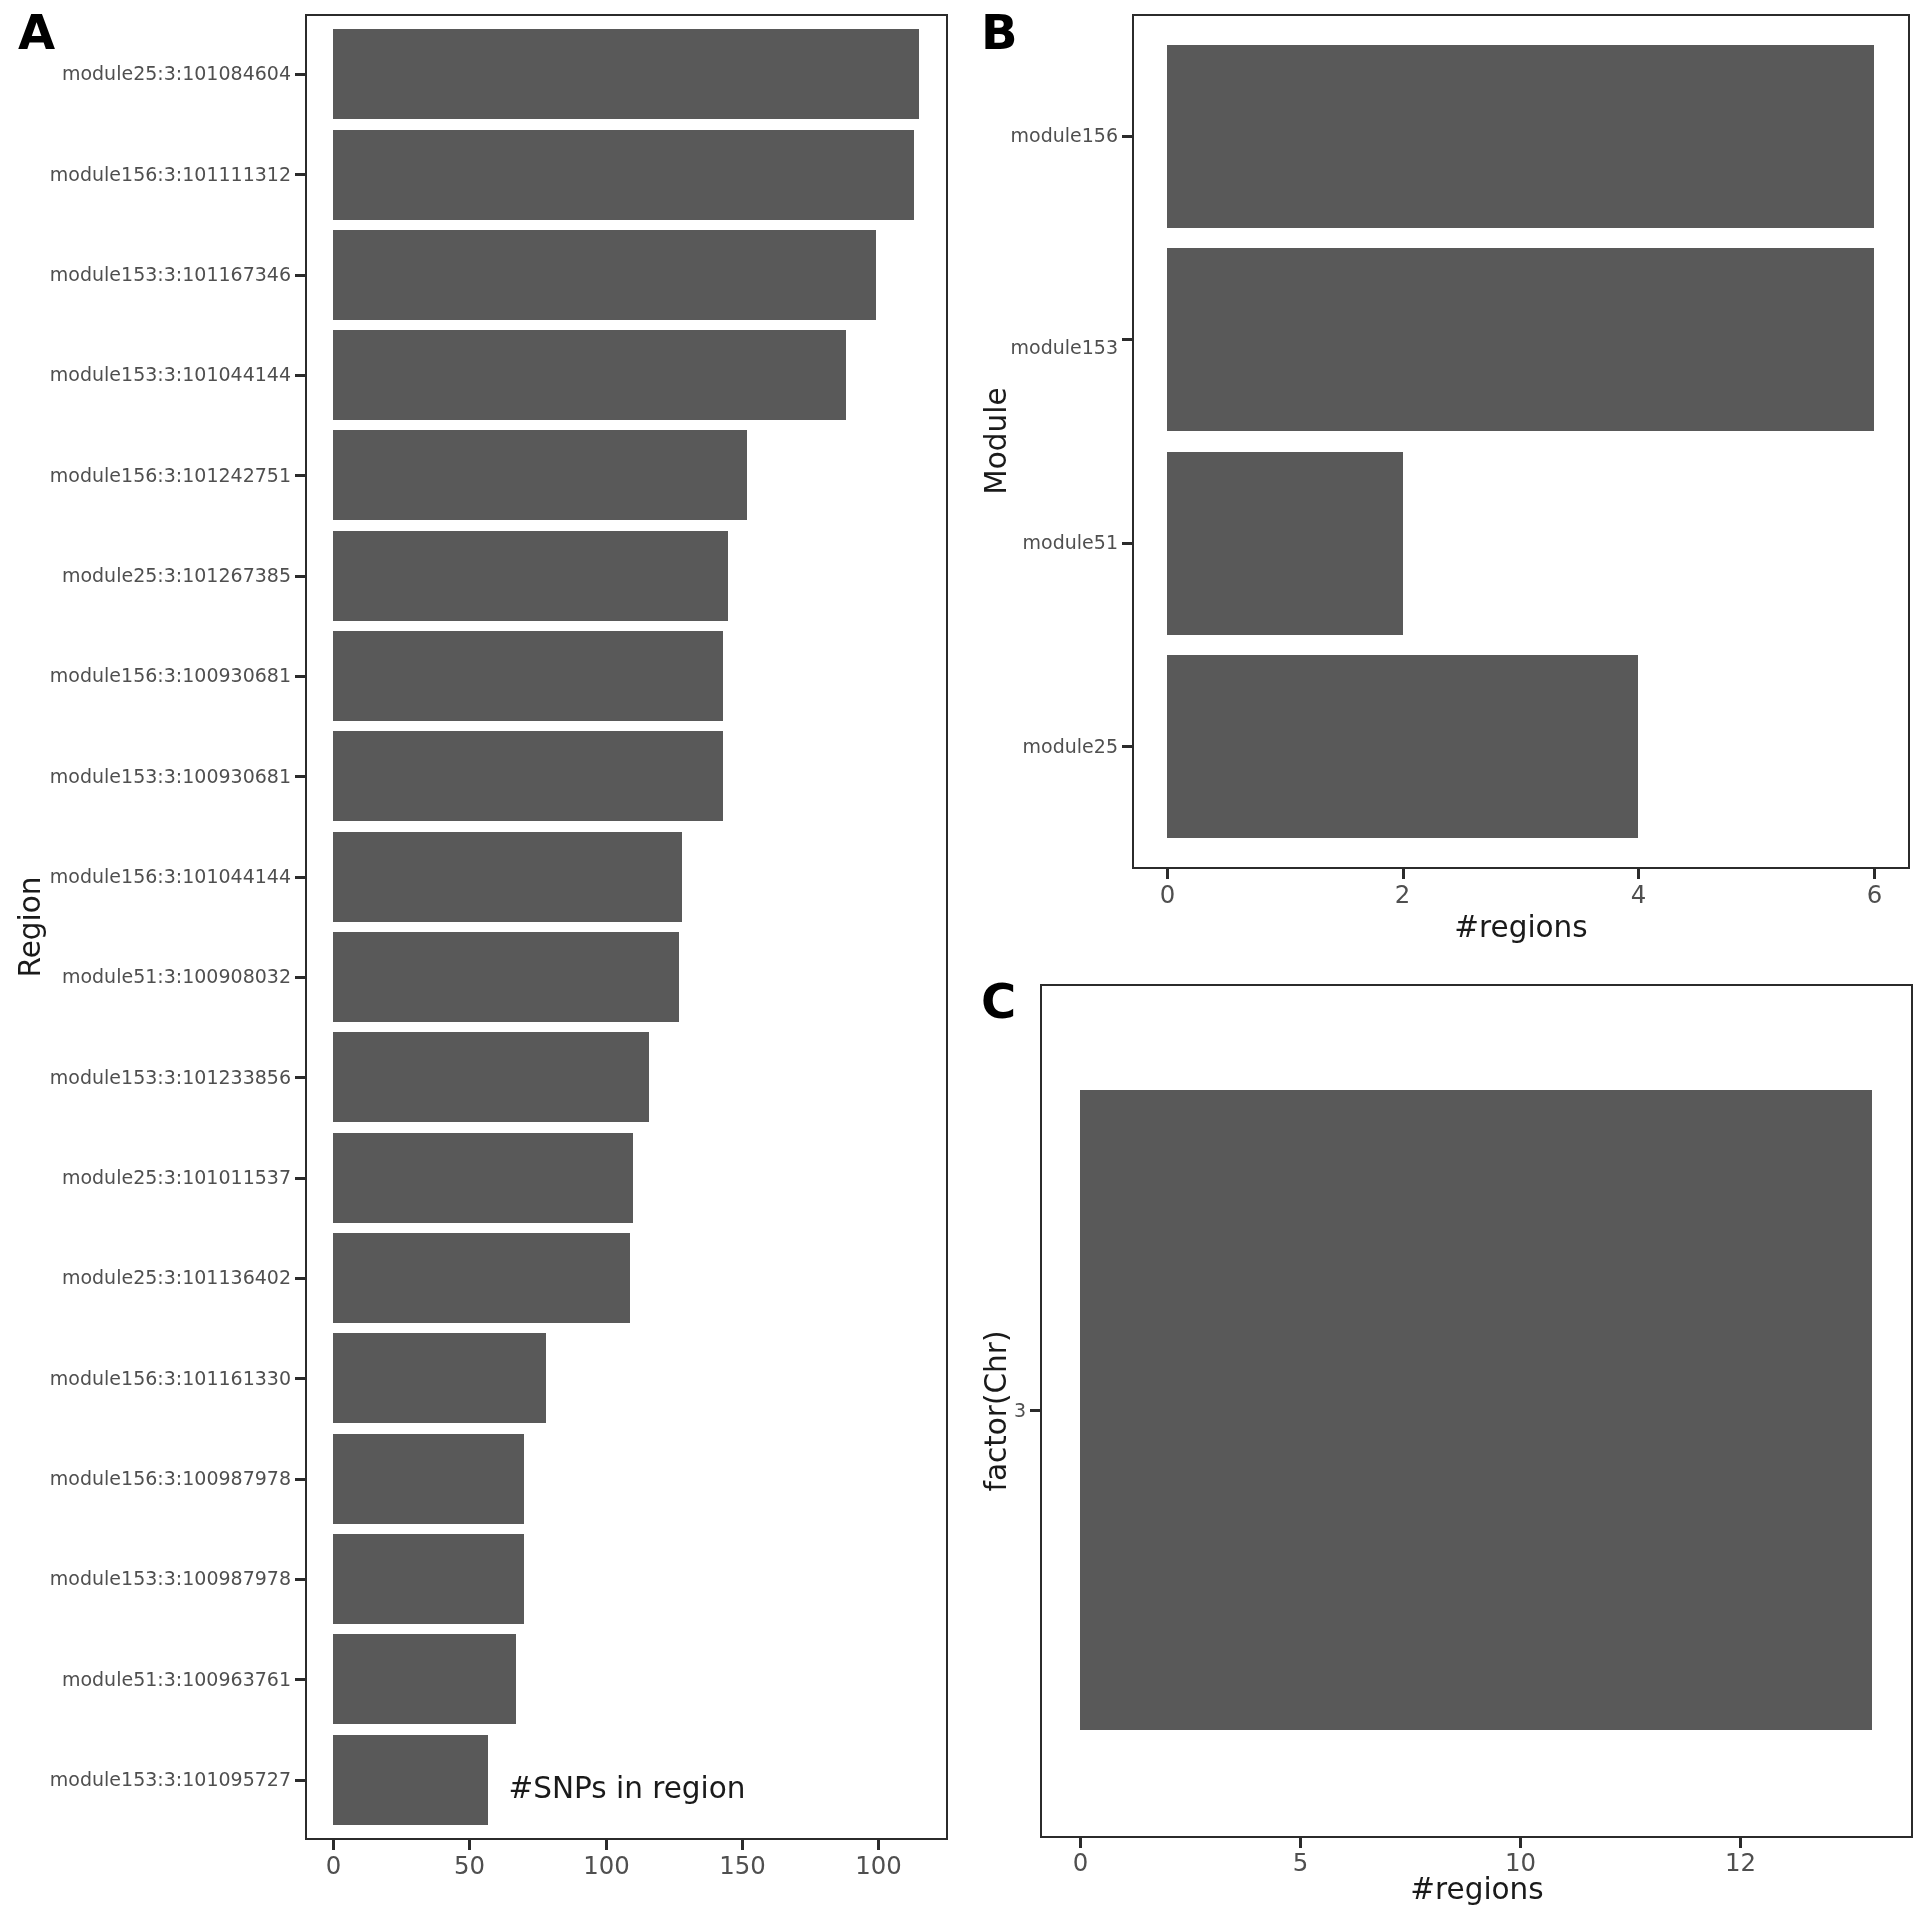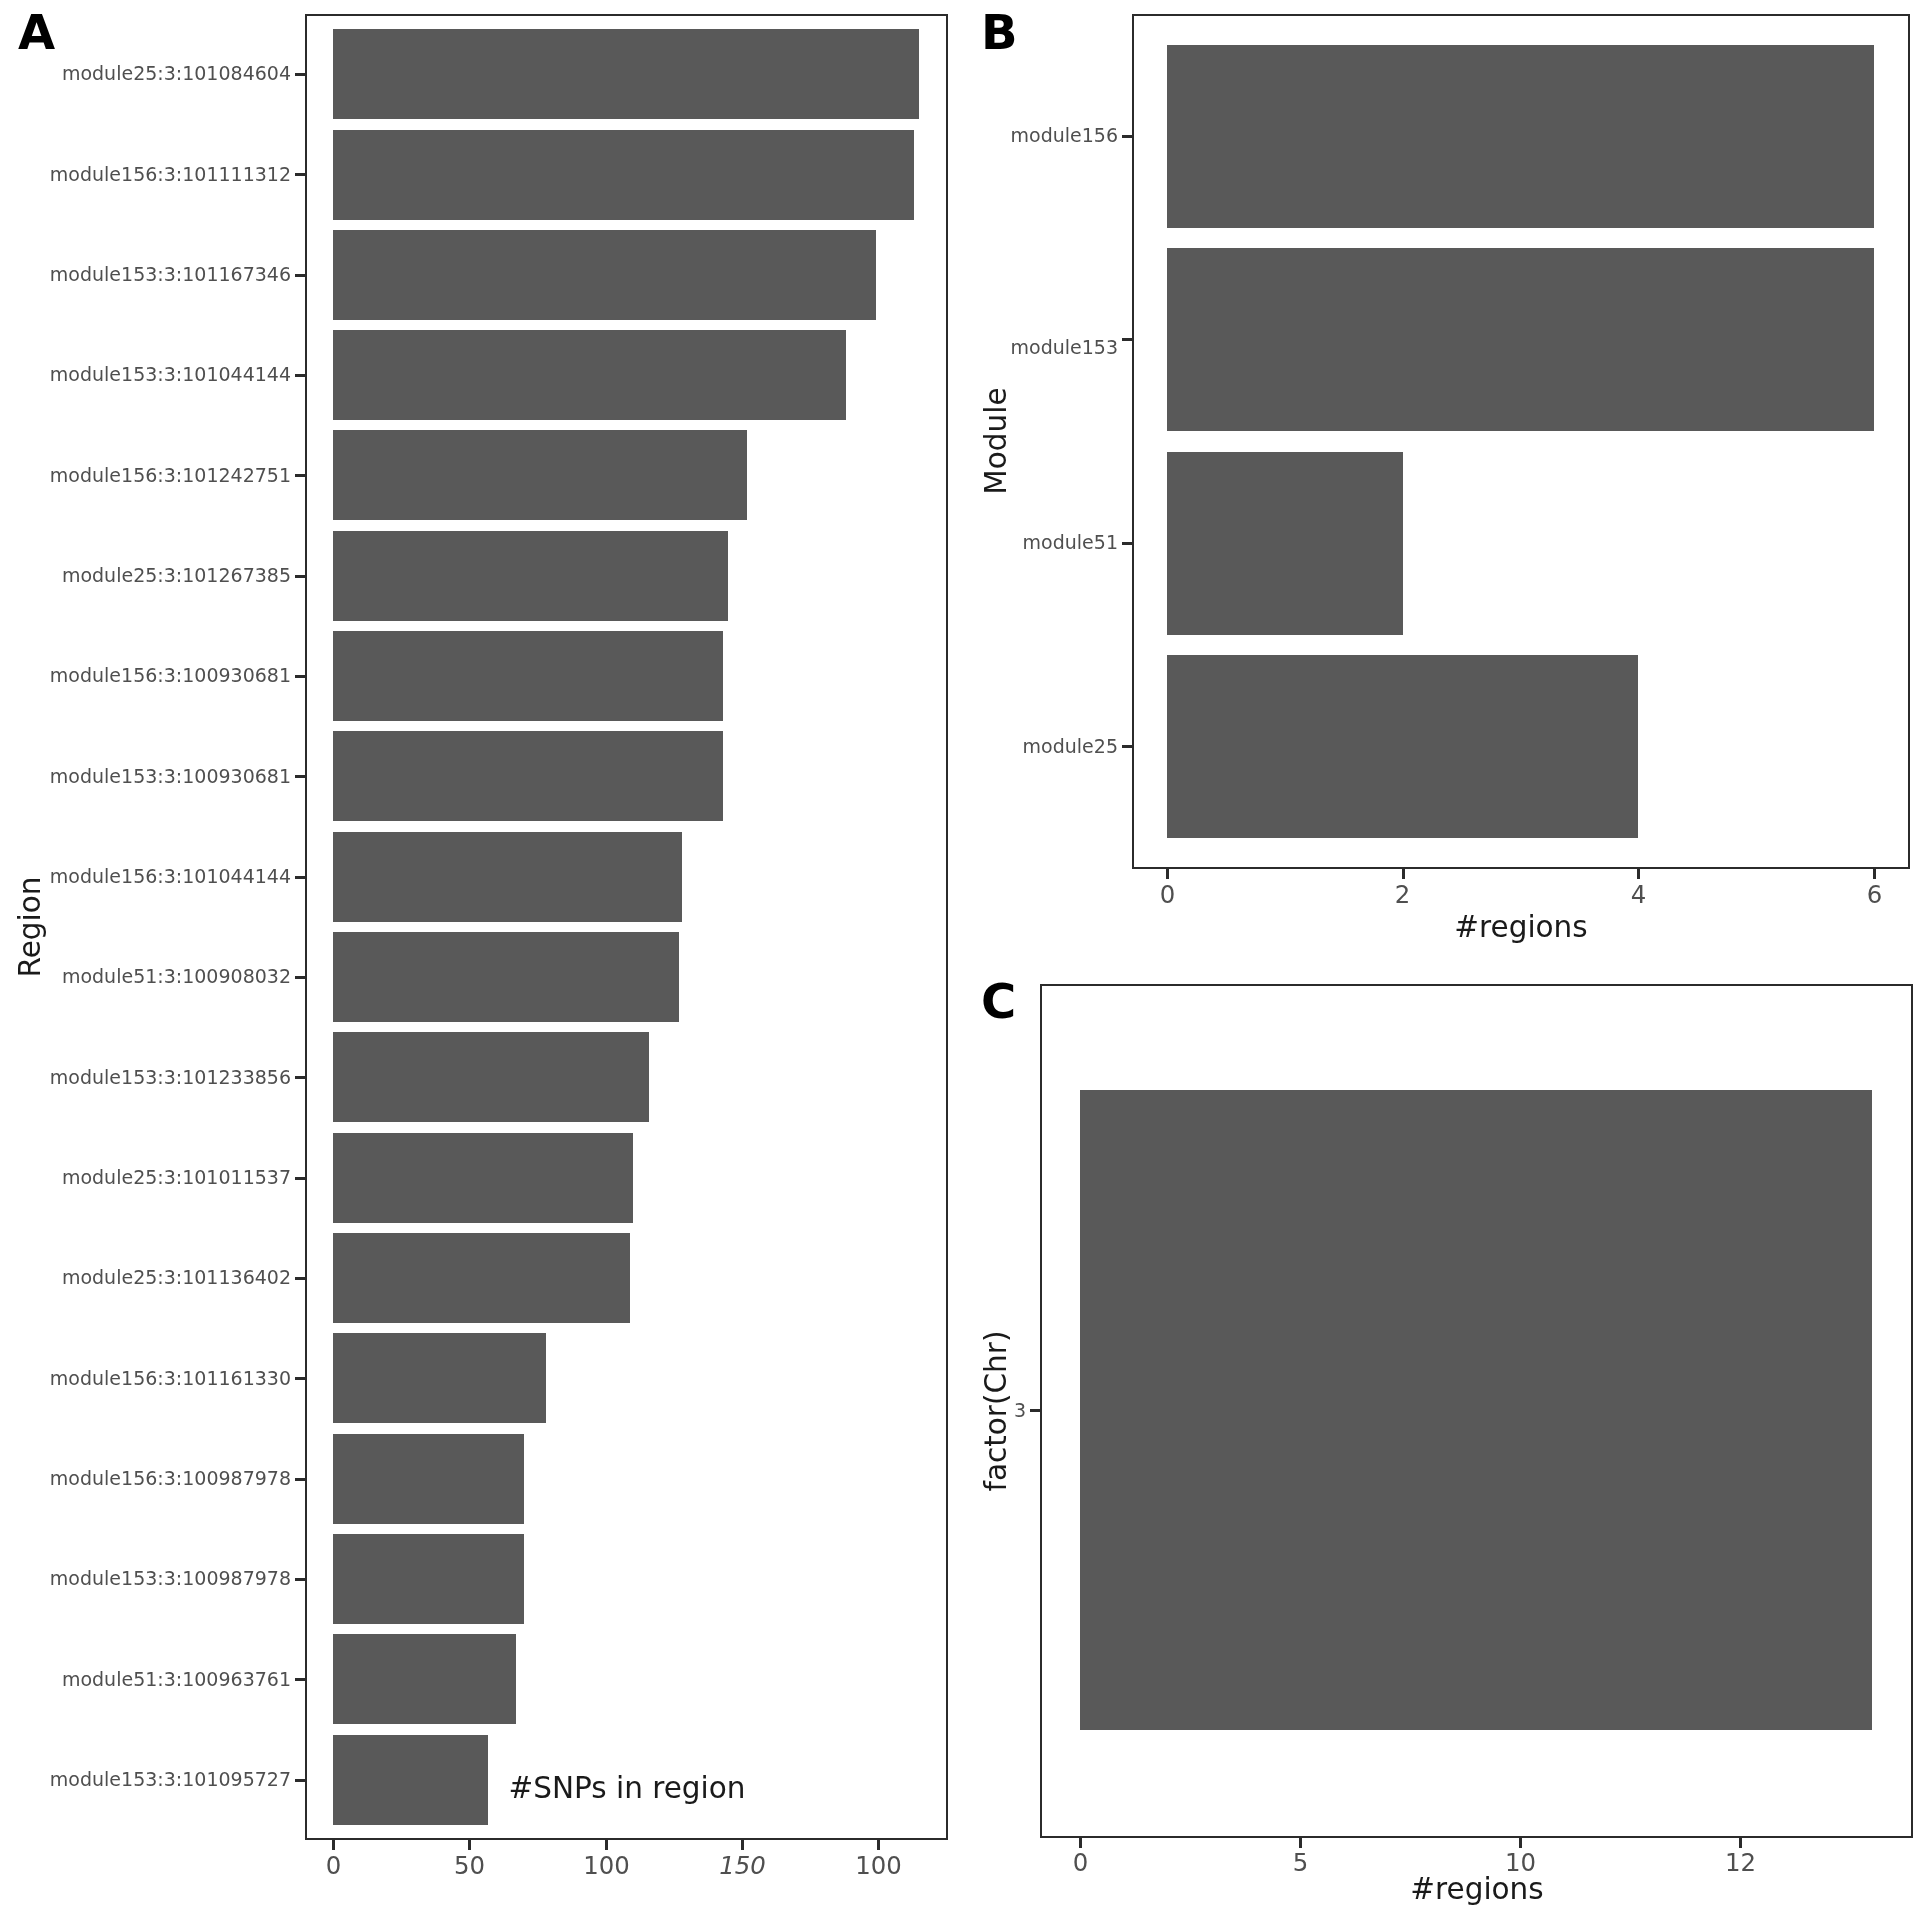--- a/index.html
+++ b/index.html
@@ -125,21 +125,21 @@
     <div class="bar" style="left: 333px; top: 1735px; width: 155px; height: 90px; background: rgb(89, 89, 89);"></div>
     <div class="y-tick-mark" style="left: 295px; top: 1779px; width: 10.3px; height: 2.6px;"></div>
     <div class="y-tick-label" style="left: -30px; top: 1768px; width: 321px; font-size: 19px;">module153:3:101095727</div>
     <div class="x-tick-mark" style="left: 332px; top: 1840px; width: 2.6px; height: 10.3px;"></div>
     <div class="x-tick-label" style="left: 282px; top: 1853px; width: 103px; font-size: 24.4px;">0</div>
     <div class="x-tick-mark" style="left: 468px; top: 1840px; width: 2.6px; height: 10.3px;"></div>
     <div class="x-tick-label" style="left: 418px; top: 1853px; width: 103px; font-size: 24.4px;">50</div>
     <div class="x-tick-mark" style="left: 605px; top: 1840px; width: 2.6px; height: 10.3px;"></div>
     <div class="x-tick-label" style="left: 555px; top: 1853px; width: 103px; font-size: 24.4px;">100</div>
     <div class="x-tick-mark" style="left: 741px; top: 1840px; width: 2.6px; height: 10.3px;"></div>
-    <div class="x-tick-label" style="left: 691px; top: 1853px; width: 103px; font-size: 24.4px; font-style: italic;">150</div>
+    <div class="x-tick-label" style="left: 691px; top: 1853px; width: 103px; font-size: 24.4px;">150</div>
     <div class="x-tick-mark" style="left: 877px; top: 1840px; width: 2.6px; height: 10.3px;"></div>
     <div class="x-tick-label" style="left: 827px; top: 1853px; width: 103px; font-size: 24.4px;">100</div>
     <div class="bar" style="left: 1167px; top: 45px; width: 707px; height: 183px; background: rgb(89, 89, 89);"></div>
     <div class="y-tick-mark" style="left: 1122px; top: 135px; width: 10.3px; height: 2.6px;"></div>
     <div class="y-tick-label" style="left: 797px; top: 124px; width: 321px; font-size: 19px;">module156</div>
     <div class="bar" style="left: 1167px; top: 248px; width: 707px; height: 183px; background: rgb(89, 89, 89);"></div>
     <div class="y-tick-mark" style="left: 1122px; top: 338px; width: 10.3px; height: 2.6px;"></div>
     <div class="y-tick-label" style="left: 797px; top: 328px; width: 321px; font-size: 19px; margin-top: 8px;">module153</div>
     <div class="bar" style="left: 1167px; top: 452px; width: 236px; height: 183px; background: rgb(89, 89, 89);"></div>
     <div class="y-tick-mark" style="left: 1122px; top: 542px; width: 10.3px; height: 2.6px;"></div>

